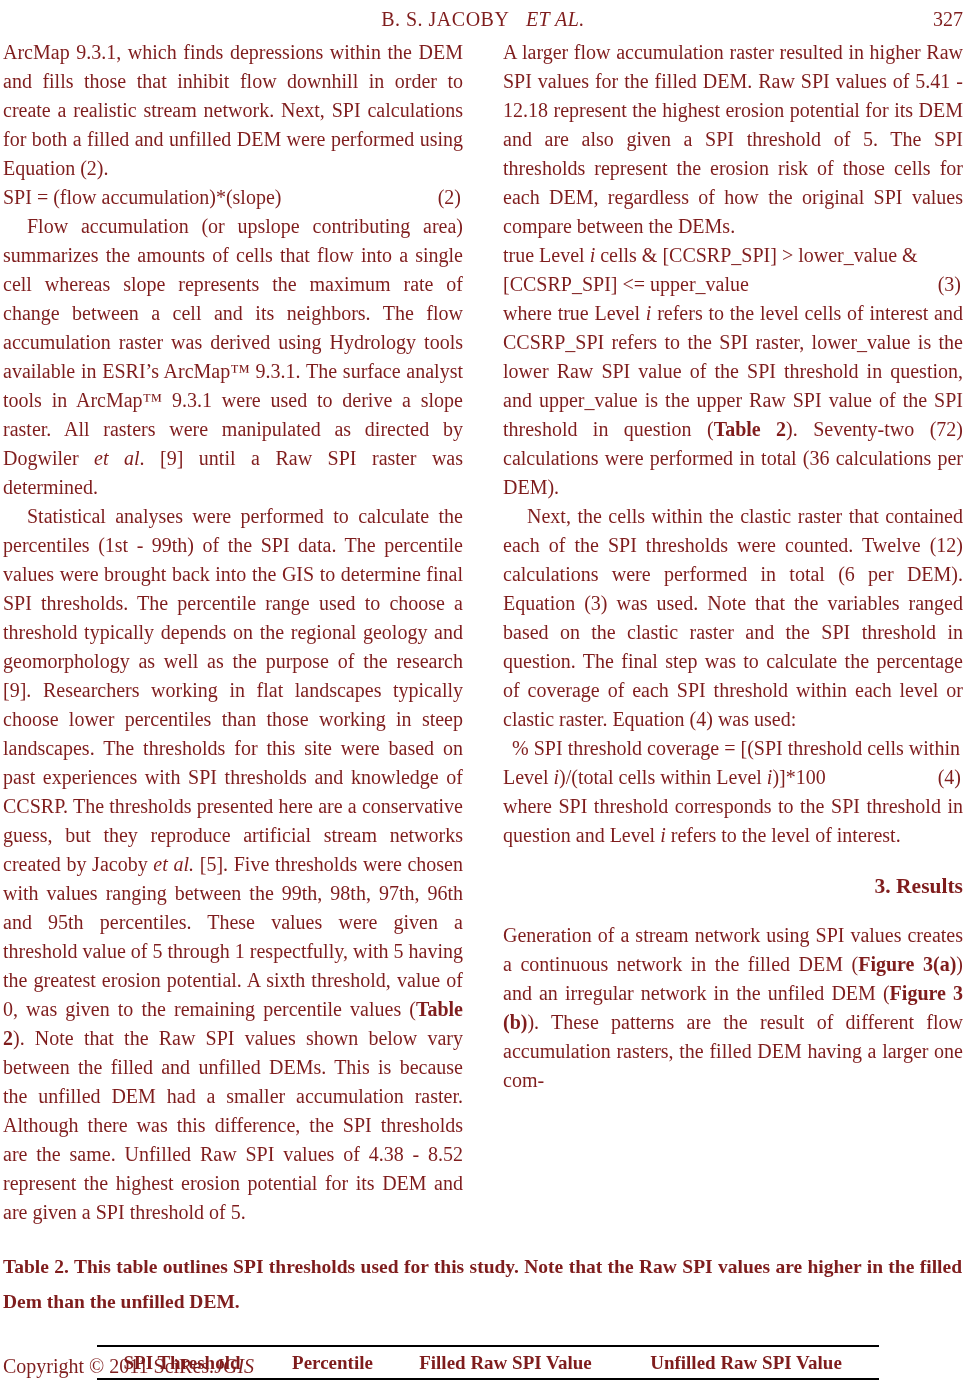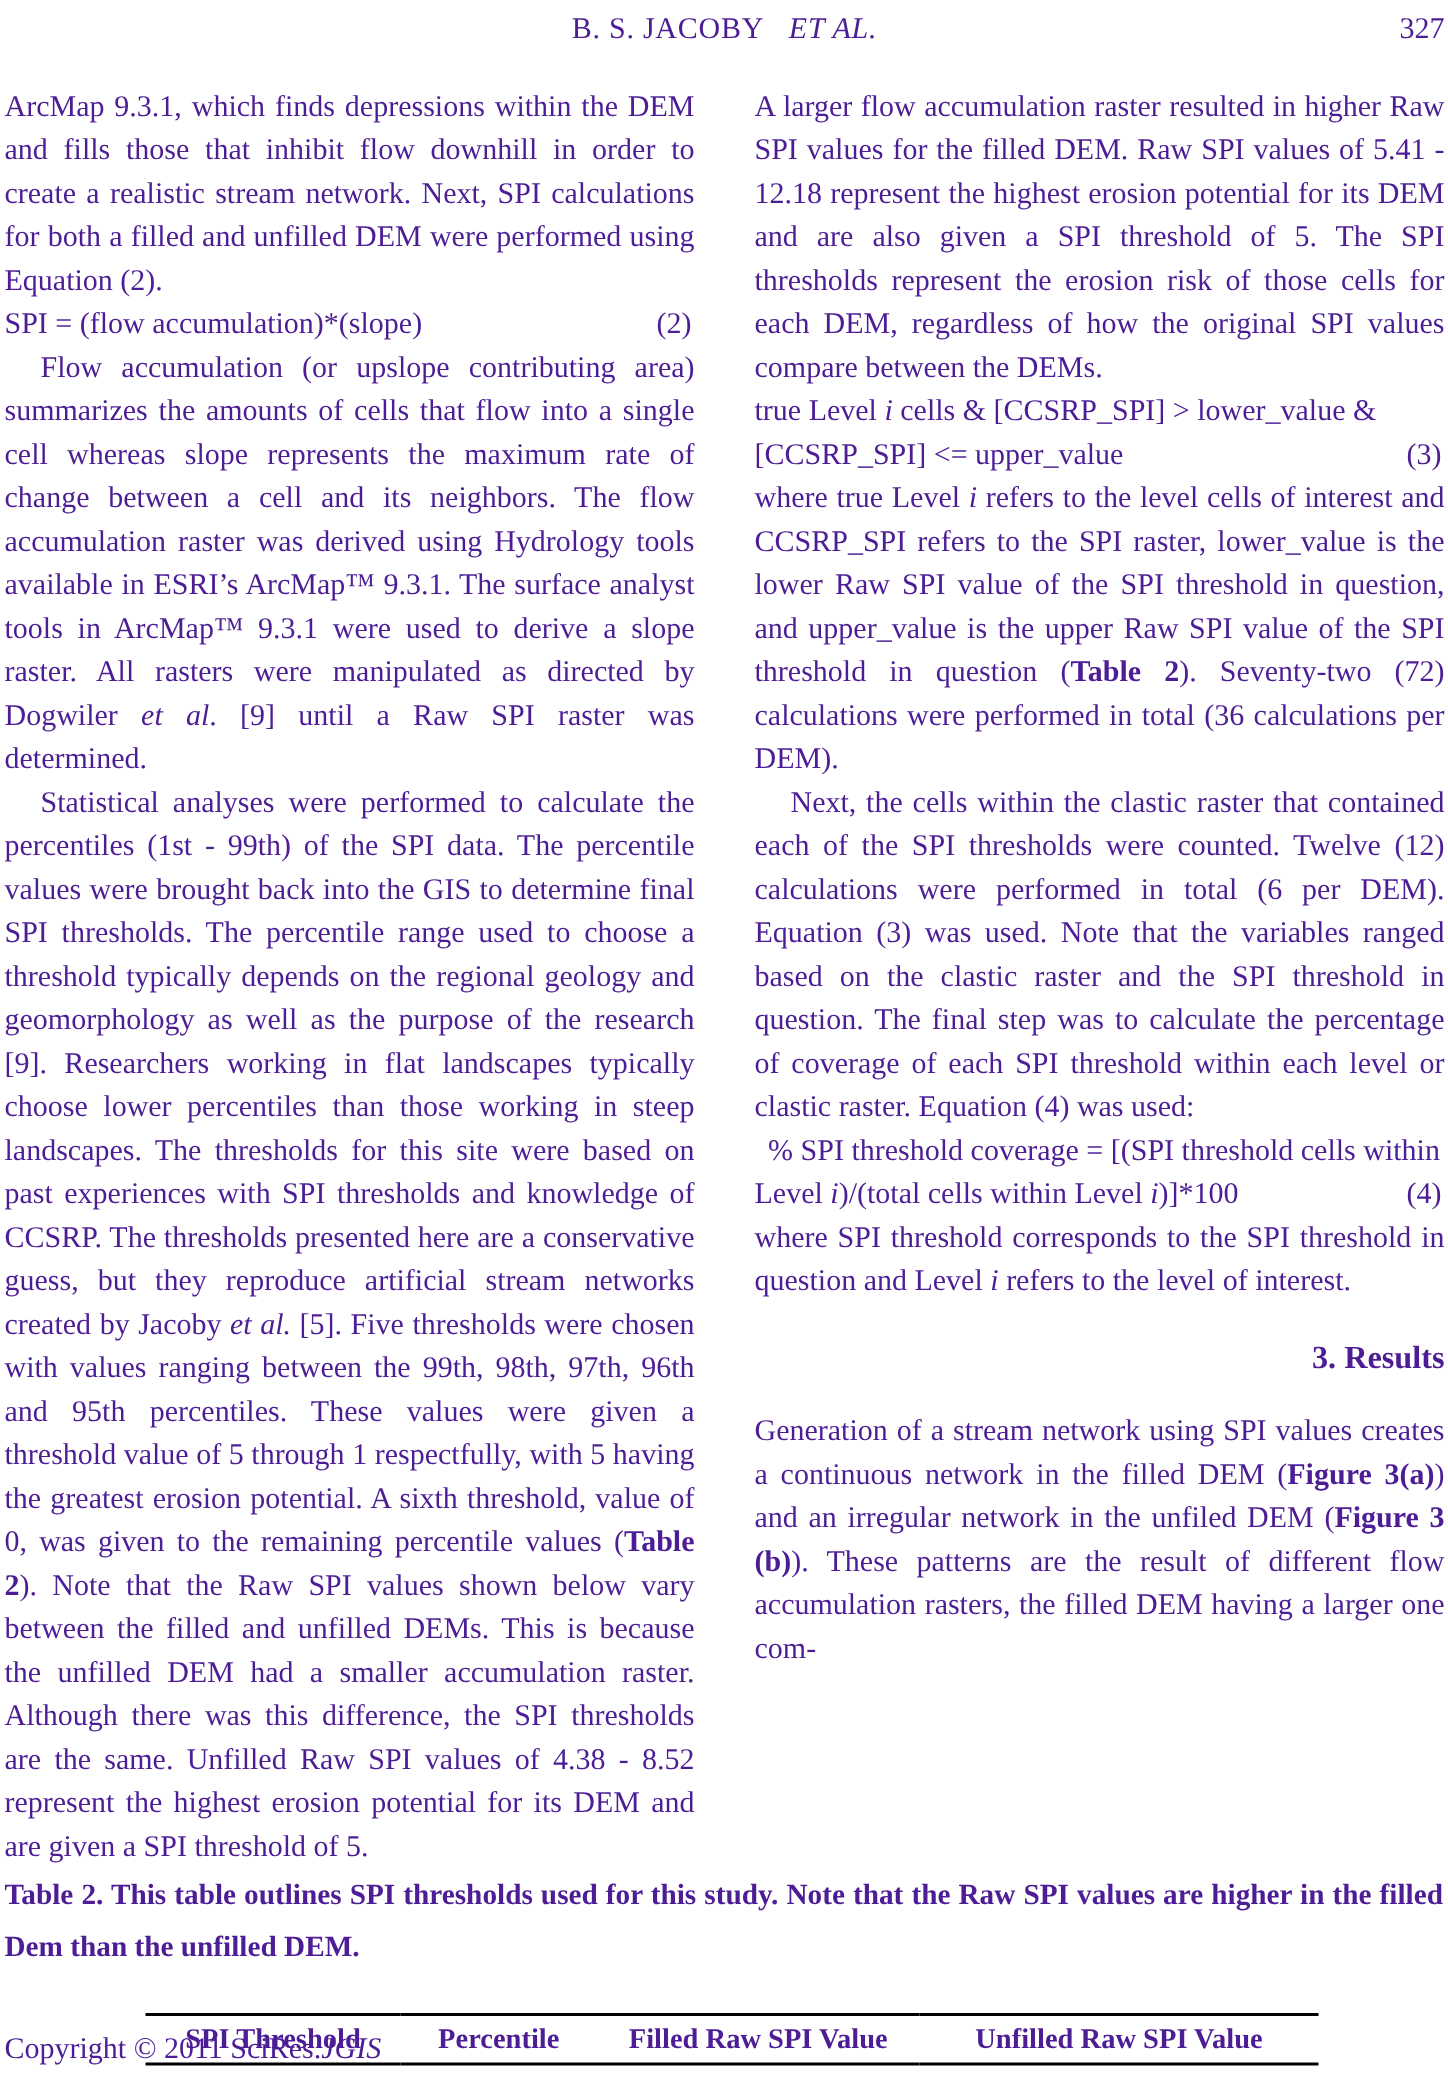--- a/index.html
+++ b/index.html
@@ -1,40 +1,40 @@
 <!DOCTYPE html>
 <html><head>
 <meta charset="utf-8">
 <style>
   html,body{margin:0;padding:0;background:#ffffff;}
   .page{
     position:relative;
     width:965px;height:1386px;
-    background:#ffffff;color:#4c1d95;
+    background:#ffffff;color:#7f1d1d;
     font-family:"Liberation Serif", serif;
     box-sizing:border-box;
     padding:8px 2px 0 3px;
     overflow:hidden;
   }
   
   .runhead{position:relative;height:30px;font-size:20px;}
   .runhead .title{position:absolute;left:0;right:0;text-align:center;letter-spacing:0.5px;}
   .runhead .title i{font-style:italic;}
   .runhead .pageno{position:absolute;right:0;top:0;}
   
-  .columns{display:flex;gap:40px;margin-top:19px;}
+  .columns{display:flex;gap:40px;}
   .col{width:460px;font-size:20px;line-height:29px;text-align:justify;}
   .col p{margin:0;}
   .col p.indent{text-indent:24px;}
   .equation{position:relative;text-align:left;line-height:29px;padding-right:34px;}
   .equation.flush{text-align:center;padding-left:6px;padding-right:0;}
   .eq-number{position:absolute;right:2px;top:0;}
   .results-heading{font-size:21.5px;font-weight:bold;margin:22px 0 20px 0;text-align:right;line-height:29px;}
   
-  .caption{font-weight:bold;font-size:19.5px;line-height:35px;text-align:justify;padding-right:1px;}
+  .caption{font-weight:bold;font-size:19.5px;line-height:35px;margin-top:22px;text-align:justify;padding-right:1px;}
   
   .tablewrap{margin:26px 0 0 94px;width:782px;}
   table.spi{border-collapse:collapse;width:100%;font-size:19px;
     border-top:2px solid #000;border-bottom:2px solid #000;}
   table.spi th{font-weight:bold;text-align:center;height:31px;padding:0;
     border-bottom:2px solid #000;}
   
   .footer{position:absolute;left:3px;right:2px;bottom:8px;display:flex;
     font-size:20px;}
   .footer .journal{font-weight:normal;font-style:italic;}

